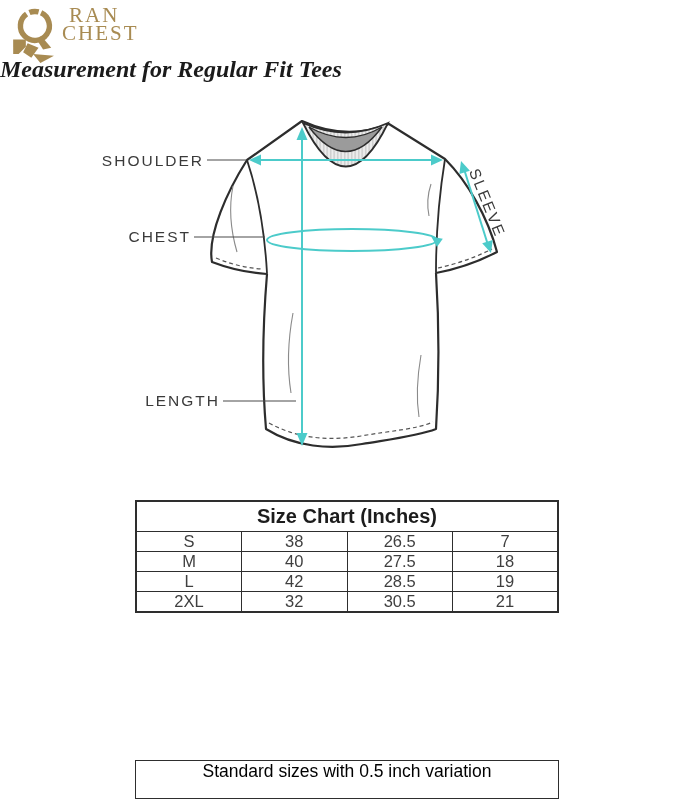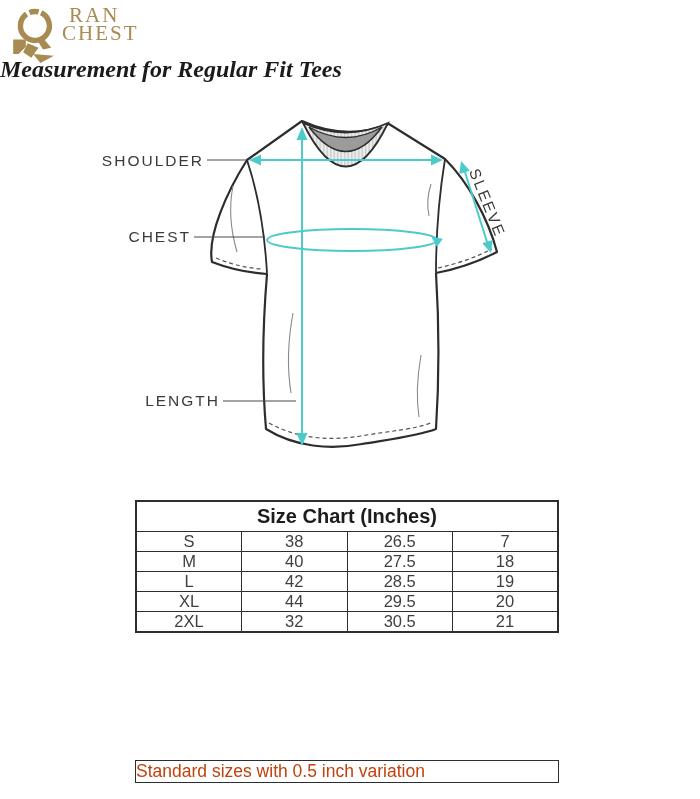--- a/index.html
+++ b/index.html
@@ -32,23 +32,23 @@
     border:2px solid #2e2e2e;color:#1c1c1c;
   }
   table.size-table th,table.size-table td{
     border:1.5px solid #2e2e2e;text-align:center;vertical-align:middle;padding:0;
   }
   .table-title-cell{height:29px;font-size:20px;font-weight:bold;}
   .col-header{height:40px;font-size:17.5px;font-weight:bold;letter-spacing:.3px;}
   td.cell{height:18.5px;font-size:16.5px;font-weight:normal;color:#3f3f3f;}
   
   .footer-note{
-    position:absolute;left:135px;top:760px;width:424px;height:23px;
+    position:absolute;left:135px;top:760px;width:424px;height:39px;
     border:1.6px solid #2e2e2e;box-sizing:border-box;
-    line-height:20px;font-size:17.5px;color:#c2410c;
+    text-align:center;line-height:20px;font-size:17.5px;color:#000000;
   }
 </style>
 </head>
 <body>
 
 <div class="logo">
   <svg class="logo-emblem" viewBox="0 0 50 64">
     <g fill="none" stroke="#a88b52" stroke-width="6">
       <path d="M16.8,8.9 A16,16 0 1 0 32.8,7.5"></path>
       <path d="M30.1,6.5 A16,16 0 0 0 20,7.2"></path>
@@ -154,26 +154,20 @@
         <td class="cell">27.5</td>
         <td class="cell">18</td>
       </tr>
       <tr>
         <td class="cell">L</td>
         <td class="cell">42</td>
         <td class="cell">28.5</td>
         <td class="cell">19</td>
       </tr>
       <tr>
-        <td class="cell">XL</td>
-        <td class="cell">44</td>
-        <td class="cell">29.5</td>
-        <td class="cell">20</td>
-      </tr>
-      <tr>
         <td class="cell">2XL</td>
         <td class="cell">32</td>
         <td class="cell">30.5</td>
         <td class="cell">21</td>
       </tr>
     </tbody>
   </table>
 </div>
 
 <div class="footer-note">Standard sizes with 0.5 inch variation</div>

